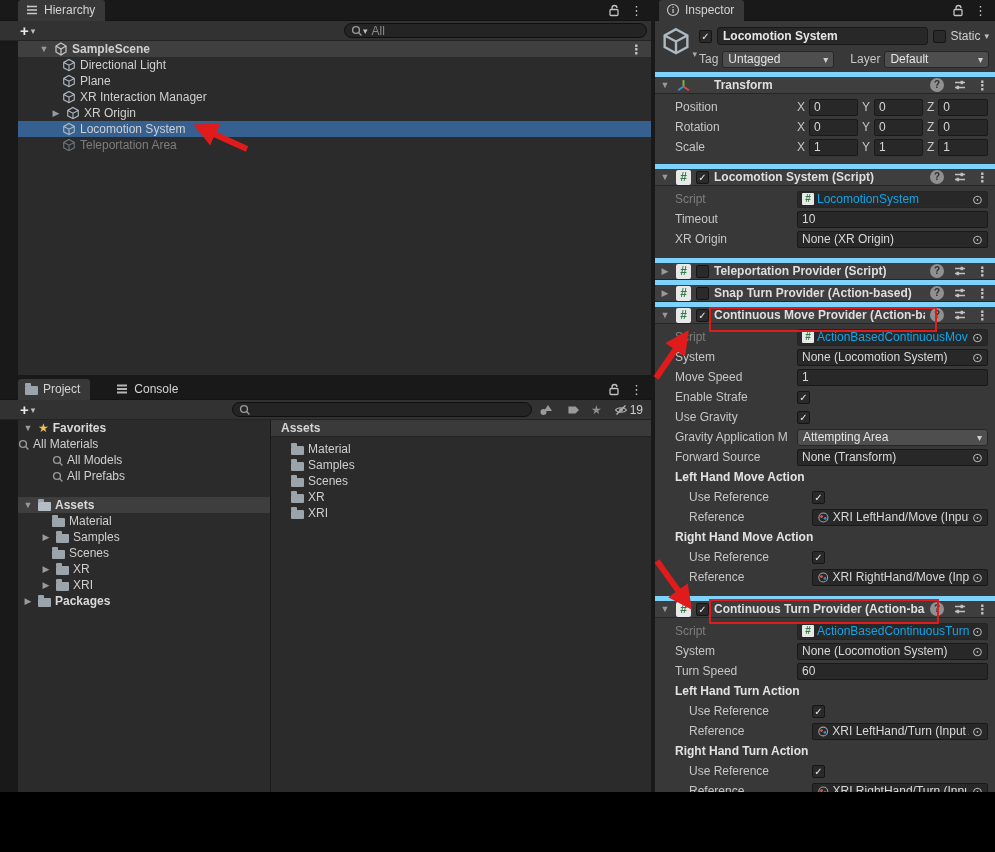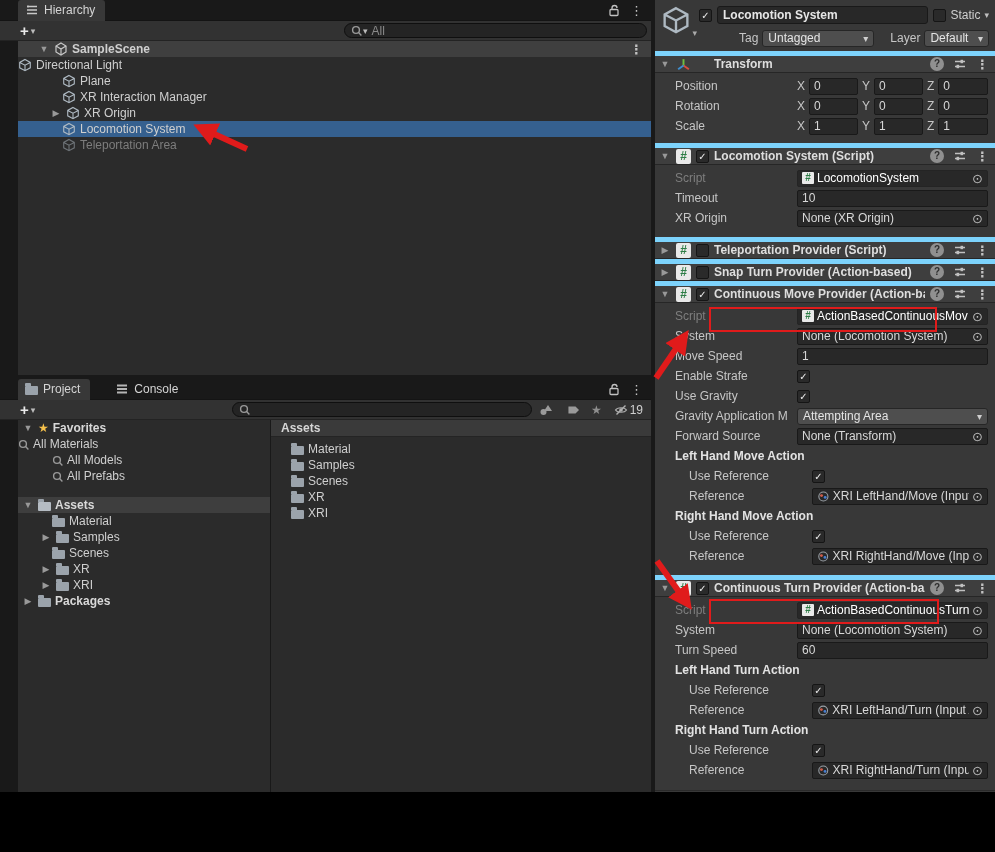--- a/index.html
+++ b/index.html
@@ -33,21 +33,21 @@
   .qi { width:14px; height:14px; border-radius:50%; background:#909090; color:#2e2e2e; font-size:10px;
         font-weight:bold; line-height:14px; text-align:center; flex:none; }
   .qi::after { content:"?"; }
 
   .picker { margin-left:auto; flex:none; color:#b8b8b8; font-size:13px; line-height:1; }
   .picker::after { content:"⊙"; }
 
   .fld { flex:1; height:17px; min-width:0; background:#282828; border:1px solid #191919; border-radius:2px;
          display:flex; align-items:center; gap:3px; padding:0 4px; color:#d8d8d8; overflow:hidden; white-space:nowrap; }
   .fld .txt { overflow:hidden; white-space:nowrap; }
-  .fld.disabled { color:#ffffff; border-color:#242424; }
+  .fld.disabled { color:#0ea5e9; border-color:#242424; }
 
   .dd { height:17px; background:#4e4e4e; border:1px solid #262626; border-radius:3px;
         display:flex; align-items:center; padding:0 5px; color:#e4e4e4; overflow:hidden; white-space:nowrap; }
   .dd::after { content:"▾"; margin-left:auto; padding-left:6px; color:#cfcfcf; font-size:10px; }
 
   .folder { width:13px; height:9px; flex:none; background:#9ba3ab; border-radius:1px; position:relative; margin-top:3px; }
   .folder::before { content:""; position:absolute; top:-3px; left:0; width:6px; height:3px; background:#9ba3ab; border-radius:1px 1px 0 0; }
 
   
   .left-region { position:absolute; left:0; top:0; width:651px; height:852px; background:#191919; }
@@ -80,21 +80,21 @@
   .goblock { padding:5px 6px 4px 6px; display:flex; gap:6px; }
   .goicon { width:32px; height:32px; position:relative; flex:none; }
   .goicon .dcaret { position:absolute; right:-4px; bottom:-1px; color:#aaa; font-size:9px; }
   .gorows { flex:1; min-width:0; }
   .gorow1 { display:flex; align-items:center; gap:5px; height:20px; margin-bottom:4px; }
   .goname { flex:1; height:18px; background:#282828; border:1px solid #191919; border-radius:3px;
             display:flex; align-items:center; padding:0 5px; font-weight:bold; color:#e6e6e6; }
   .staticgrp { display:flex; align-items:center; gap:4px; color:#d0d0d0; flex:none; }
   .staticgrp .scaret { color:#c0c0c0; font-size:9px; }
   .gorow2 { display:flex; align-items:center; gap:4px; height:18px; }
-  .golabel { color:#c6c6c6; flex:none;margin-left:40px; }
+  .golabel { color:#c6c6c6; flex:none; }
 
   .chead { height:22px; background:#3e3e3e; border-top:5px solid #7dd3fc; border-bottom:1px solid #262626;
            display:flex; align-items:center; gap:5px; padding:0 4px; font-weight:bold; color:#dedede; }
   .chead .ctitle { overflow:hidden; white-space:nowrap; }
   .hicons { margin-left:auto; display:flex; align-items:center; gap:9px; flex:none; padding-right:2px; }
 
   .irow { height:20px; display:flex; align-items:center; padding:0 7px 0 20px; }
   .ilabel { width:122px; flex:none; color:#c6c6c6; overflow:hidden; white-space:nowrap; }
   .irow.dim .ilabel { color:#7e7e7e; }
   .irow.ind .ilabel { padding-left:14px; }
@@ -215,21 +215,21 @@
       </div>
       <div class="tree">
         <div class="trow scene" style="padding-left:20px">
           <span class="fo open"></span>
           <svg class="ic cube-ic" width="14" height="14" viewBox="0 0 14 14">
               <use href="#i-unity"></use>
             </svg>
           <span class="lbl">SampleScene</span>
           <span class="kebab" style="margin-left:auto;padding-right:8px"></span>
         </div>
-        <div class="trow" style="">
+        <div class="trow" style="padding-left:44px">
           <svg class="ic cube-ic" width="14" height="14" viewBox="0 0 14 14">
               <use href="#i-cube"></use>
             </svg>
           <span class="lbl">Directional Light</span>
         </div>
         <div class="trow" style="padding-left:44px">
           <svg class="ic cube-ic" width="14" height="14" viewBox="0 0 14 14">
               <use href="#i-cube"></use>
             </svg>
           <span class="lbl">Plane</span>
@@ -391,20 +391,34 @@
           <div class="trow" style="padding-left:20px">
             <span class="folder"></span>
             <span class="lbl">XRI</span>
           </div>
         </div>
       </div>
     </div>
   </div>
 
   <div class="insp">
+    <div class="tabbar">
+      <div class="tab active" style="margin-left:4px">
+        <svg class="ic" width="14" height="14" viewBox="0 0 14 14">
+            <use href="#i-info"></use>
+          </svg>
+        <span class="tlabel">Inspector</span>
+      </div>
+      <div class="winbtns">
+        <svg class="ic" width="12" height="13" viewBox="0 0 12 13">
+            <use href="#i-lock"></use>
+          </svg>
+        <span class="kebab"></span>
+      </div>
+    </div>
 
     <div class="goblock">
       <div class="goicon">
         <svg class="ic" width="30" height="30" viewBox="0 0 14 14">
             <use href="#i-cube"></use>
           </svg>
         <span class="dcaret">▾</span>
       </div>
       <div class="gorows">
         <div class="gorow1">

